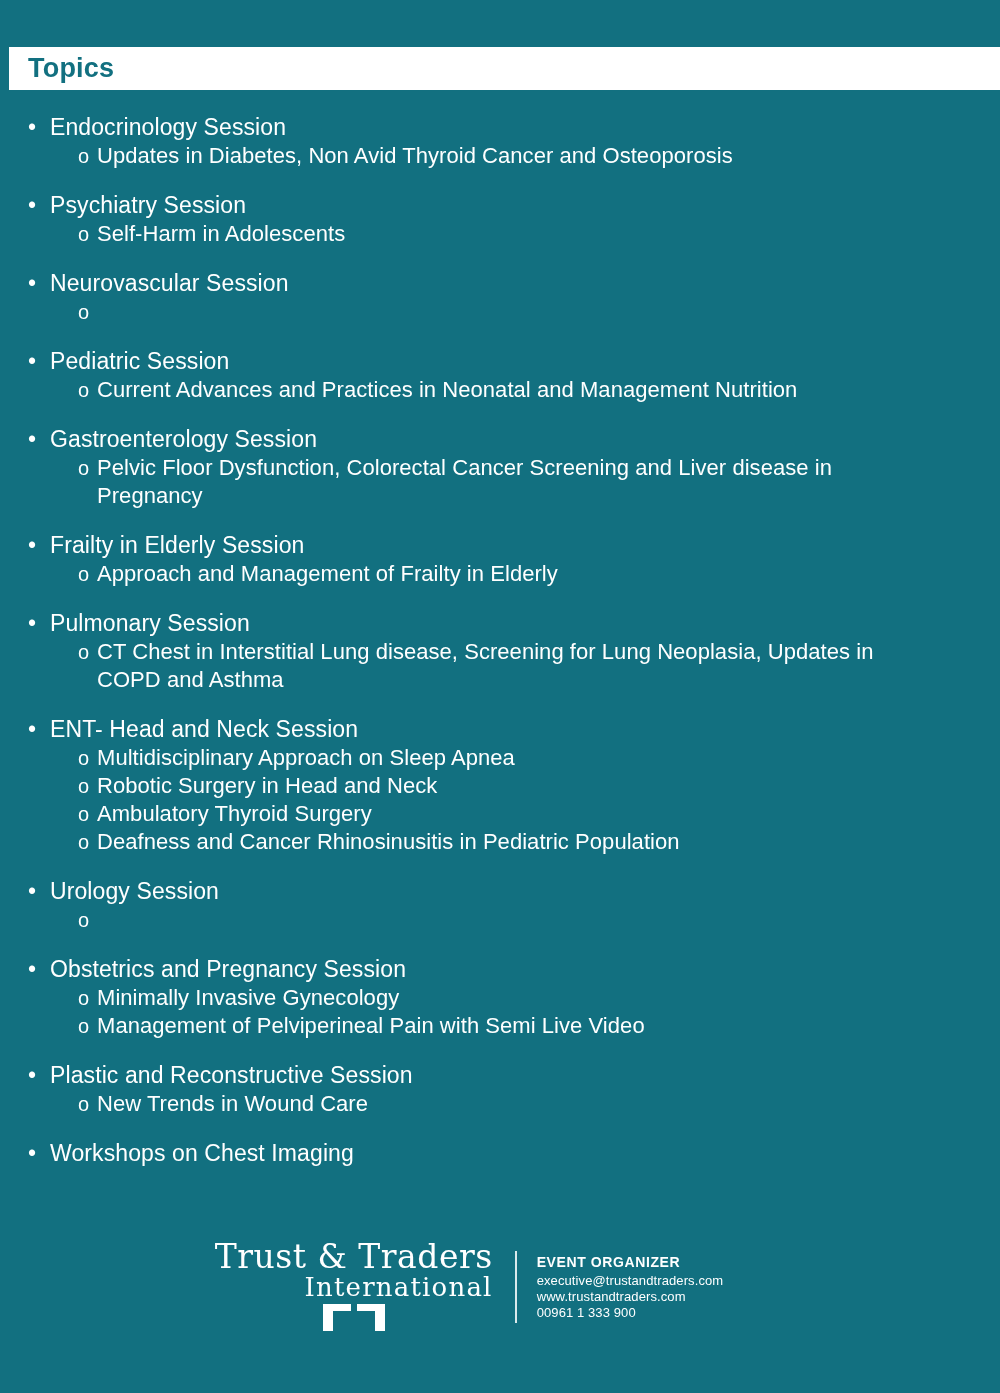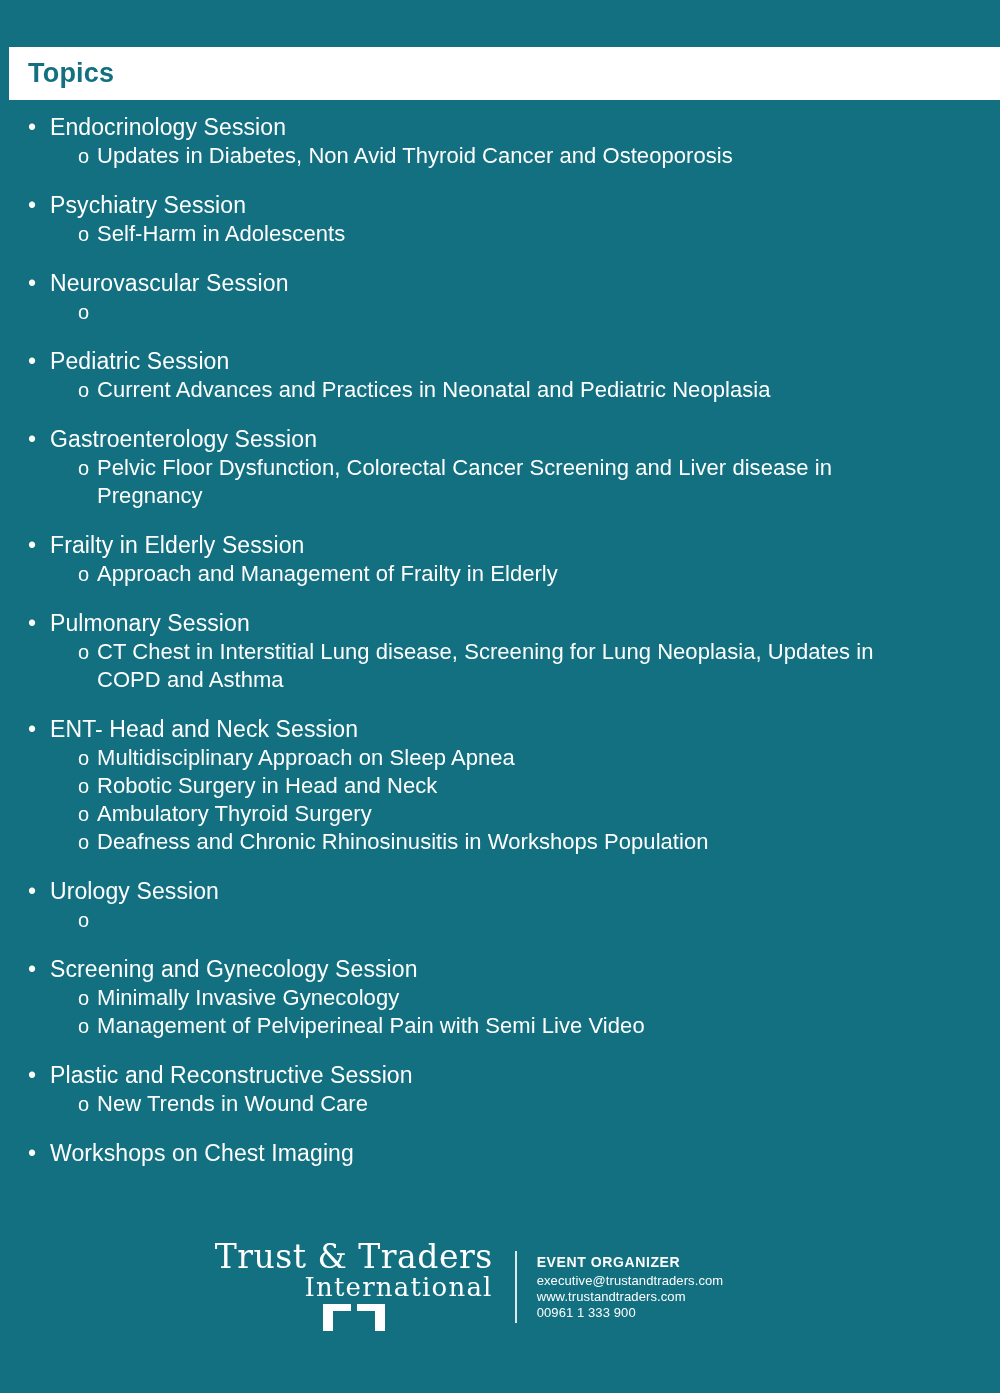--- a/index.html
+++ b/index.html
@@ -19,21 +19,21 @@
     height: 1393px;
     background: #127080;
     box-sizing: border-box;
   }
   
   .header-band {
     position: absolute;
     top: 47px;
     left: 0;
     width: 1000px;
-    height: 53px;
+    height: 43px;
     background: #ffffff;
     display: flex;
     align-items: center;
   }
   .header-accent {
     width: 9px;
     height: 53px;
     background: #127080;
     flex: 0 0 auto;
   }
@@ -208,21 +208,21 @@
     </div>
 
     <div class="session">
       <div class="session-title">
         <span class="bullet">•</span>
         <span class="session-title-text">Pediatric Session</span>
       </div>
       <div class="sub-list">
         <div class="sub-item">
           <span class="sub-marker">o</span>
-          <span class="sub-text">Current Advances and Practices in Neonatal and Pediatric Neoplasia</span>
+          <span class="sub-text">Current Advances and Practices in Neonatal and Management Nutrition</span>
         </div>
       </div>
     </div>
 
     <div class="session">
       <div class="session-title">
         <span class="bullet">•</span>
         <span class="session-title-text">Gastroenterology Session</span>
       </div>
       <div class="sub-list">
@@ -272,41 +272,41 @@
         <div class="sub-item">
           <span class="sub-marker">o</span>
           <span class="sub-text">Robotic Surgery in Head and Neck</span>
         </div>
         <div class="sub-item">
           <span class="sub-marker">o</span>
           <span class="sub-text">Ambulatory Thyroid Surgery</span>
         </div>
         <div class="sub-item">
           <span class="sub-marker">o</span>
-          <span class="sub-text">Deafness and Chronic Rhinosinusitis in Workshops Population</span>
+          <span class="sub-text">Deafness and Cancer Rhinosinusitis in Pediatric Population</span>
         </div>
       </div>
     </div>
 
     <div class="session">
       <div class="session-title">
         <span class="bullet">•</span>
         <span class="session-title-text">Urology Session</span>
       </div>
       <div class="sub-list">
         <div class="sub-item">
           <span class="sub-marker">o</span>
         </div>
       </div>
     </div>
 
     <div class="session">
       <div class="session-title">
         <span class="bullet">•</span>
-        <span class="session-title-text">Screening and Gynecology Session</span>
+        <span class="session-title-text">Obstetrics and Pregnancy Session</span>
       </div>
       <div class="sub-list">
         <div class="sub-item">
           <span class="sub-marker">o</span>
           <span class="sub-text">Minimally Invasive Gynecology</span>
         </div>
         <div class="sub-item">
           <span class="sub-marker">o</span>
           <span class="sub-text">Management of Pelviperineal Pain with Semi Live Video</span>
         </div>

